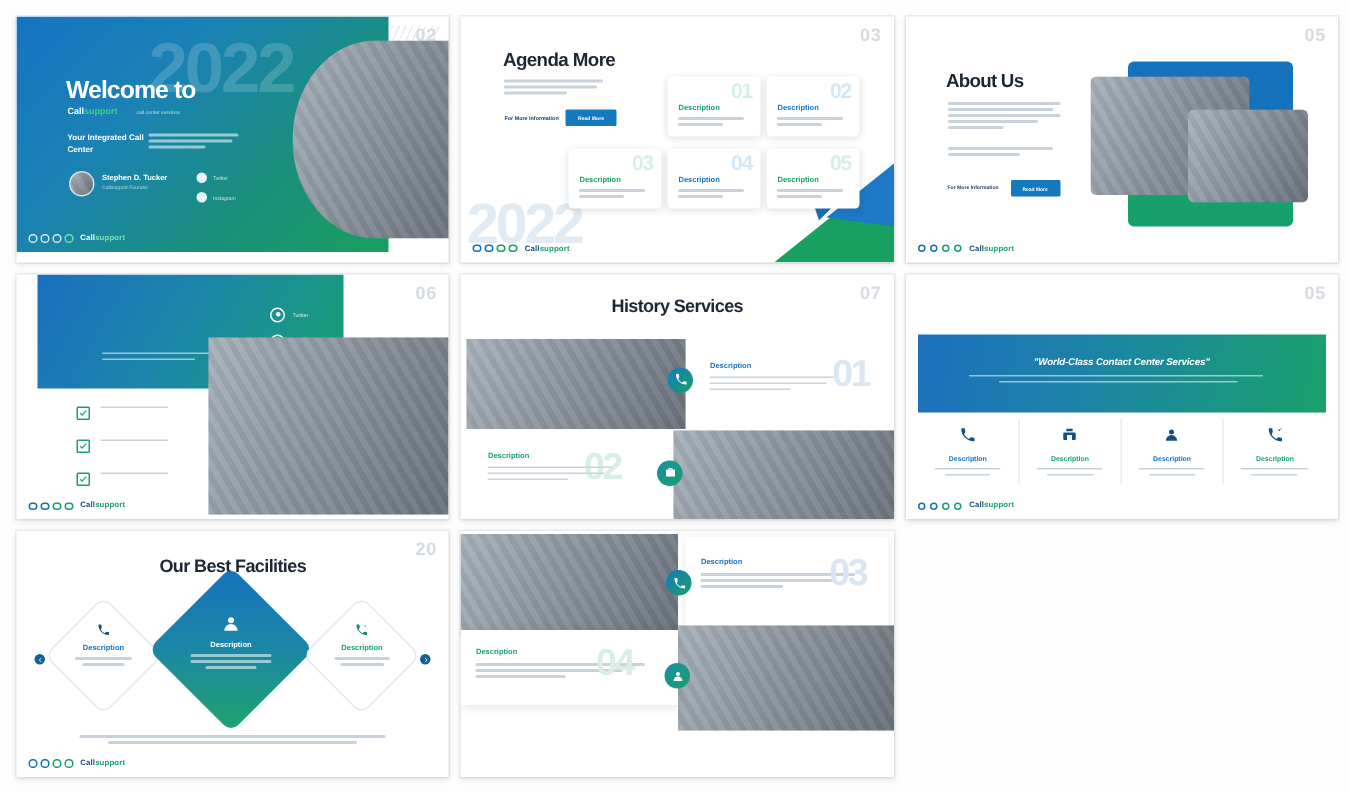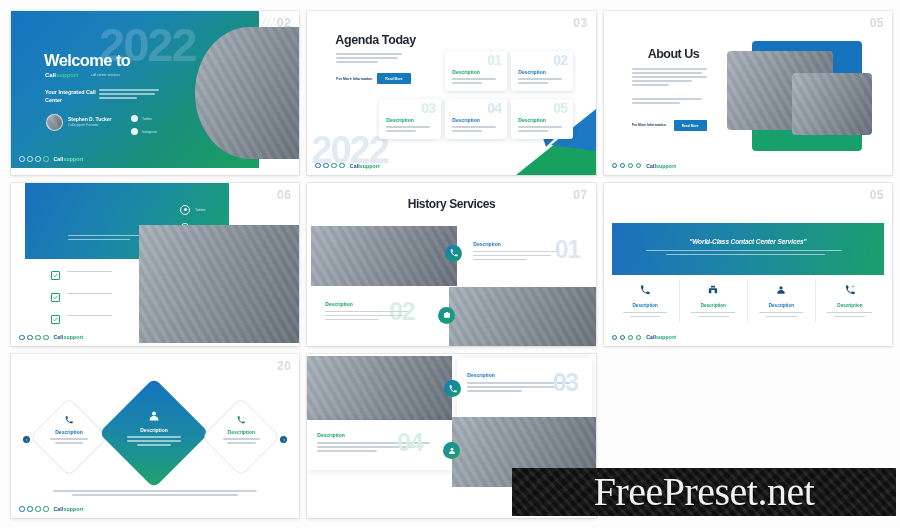--- a/index.html
+++ b/index.html
@@ -90,21 +90,21 @@
   .s3 .bigyr{position:absolute;left:4px;bottom:6px;font-size:38px;font-weight:800;color:#e1ebf3;letter-spacing:-2px;line-height:1;}
   .s3 .card{position:absolute;background:#fff;border-radius:3px;box-shadow:0 1px 5px rgba(30,50,80,.16);padding:5px 7px;box-sizing:border-box;}
   .s3 .cnum{position:absolute;right:6px;top:1px;font-size:14px;font-weight:800;letter-spacing:-.8px;}
   .s3 .cttl{position:relative;margin-top:13px;font-size:5px;font-weight:800;}
   .s3 .grn{color:#19a06b}.s3 .blu{color:#1673bd}
   .s3 .grnL{color:#d6f0e4}.s3 .bluL{color:#d5e6f5}
   .s3 .shape{position:absolute;right:0;bottom:0;width:120px;height:86px;overflow:hidden;}
 
   
   .s5{background:#fff;}
-  .s5 .h1{position:absolute;left:44px;top:36px;font-size:12.5px;font-weight:700;color:#1d2733;letter-spacing:-.5px;}
+  .s5 .h1{position:absolute;left:27px;top:36px;font-size:12.5px;font-weight:700;color:#1d2733;letter-spacing:-.5px;}
   .s5 .body{position:absolute;left:28px;top:57px;width:78px;}
   .s5 .lbl{position:absolute;left:28px;top:112px;font-size:3.4px;font-weight:800;color:#1d3f63;}
   .s5 .btn{position:absolute;left:70px;top:109px;background:#1579bd;color:#fff;font-size:3.3px;font-weight:700;padding:3.5px 8px;border-radius:1px;}
   .s5 .blk{position:absolute;border-radius:4px;}
 
   
   .s6{background:#fff;}
   .s6 .panel{position:absolute;left:14px;top:0;right:70px;height:76px;
     background:linear-gradient(120deg,#1a6fc0 0%,#1a86aa 45%,#1aa070 100%);}
   .s6 .h1{position:absolute;left:42px;top:18px;font-size:11.5px;font-weight:700;color:#fff;line-height:1.25;letter-spacing:-.4px;}
@@ -224,21 +224,21 @@
   <div class="slide s3">
     <div class="pgnum">03</div>
     <div class="bigyr">2022</div>
     <div class="shape">
       <svg viewBox="0 0 120 86" width="120" height="86">
         <polygon points="40,86 120,22 120,86" fill="#18a060"></polygon>
         <polygon points="75,56 120,20 120,62" fill="#1d79c4"></polygon>
         <polygon points="66,46 82,46 70,58" fill="#1c6fb5"></polygon>
       </svg>
     </div>
-    <div class="h1">Agenda Today</div>
+    <div class="h1">Agenda More</div>
     <div class="body">
       <div class="ln tiny w96"></div>
         <div class="ln tiny w90"></div>
         <div class="ln tiny w62"></div>
     </div>
     <div class="lbl">For More Information</div>
     <div class="btn">Read More</div>
 
     <div class="card" style="left:138px;top:40px;width:62px;height:40px">
       <div class="cnum grnL">01</div>
@@ -469,20 +469,21 @@
           <i class="dot b"></i>
           <i class="dot"></i>
           <i class="dot"></i>
         </div>
       <div class="brand"><span class="c">Call</span><span class="s">support</span></div>
     </div>
   </div>
 
   <div class="slide s10">
     <div class="pgnum">20</div>
+    <div class="h1">Our Best Facilities</div>
 
     <div class="arrow" style="left:12px;top:82px">
       <svg viewBox="0 0 10 10" width="4" height="4">
           <path d="M6.5 1.5L3 5l3.5 3.5" stroke="#fff" stroke-width="1.4" fill="none"></path>
         </svg>
     </div>
     <div class="arrow" style="right:12px;top:82px">
       <svg viewBox="0 0 10 10" width="4" height="4">
           <path d="M3.5 1.5L7 5l-3.5 3.5" stroke="#fff" stroke-width="1.4" fill="none"></path>
         </svg>
@@ -567,17 +568,14 @@
     </div>
     <div class="bignum" style="left:90px;top:76px;color:#d9efe4">04</div>
     <div class="bubble" style="left:136px;top:88px;background:linear-gradient(135deg,#1b8fa4,#17a06b)">
       <svg viewBox="0 0 24 24" width="8" height="8" fill="#fff">
           <circle cx="12" cy="7" r="4"></circle>
           <path d="M3 21a9 9 0 0 1 18 0z"></path>
         </svg>
     </div>
   </div>
 
-  <div class="wm">
-    <span>FreePreset.net</span>
-  </div>
 
 </div>
 
 </body></html>

